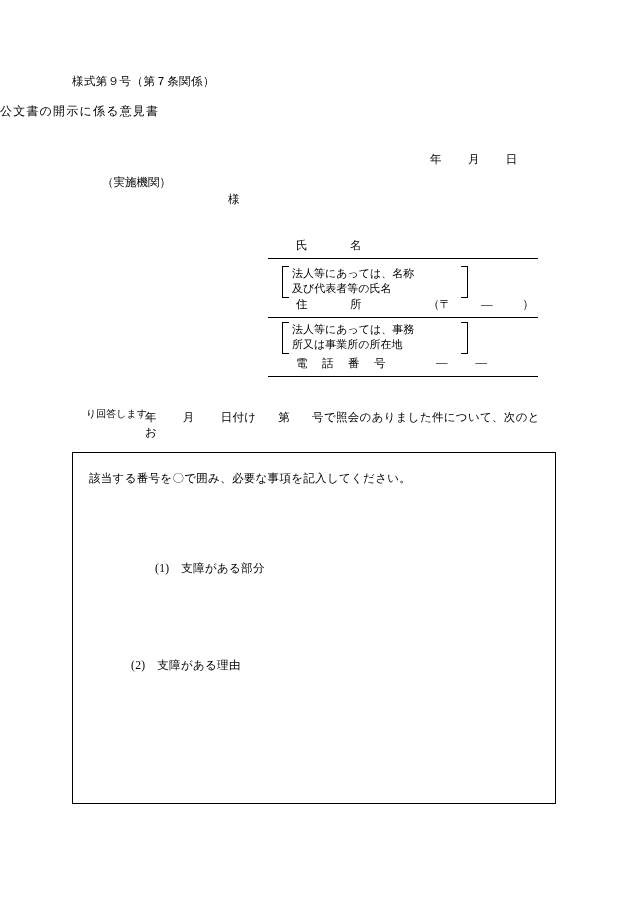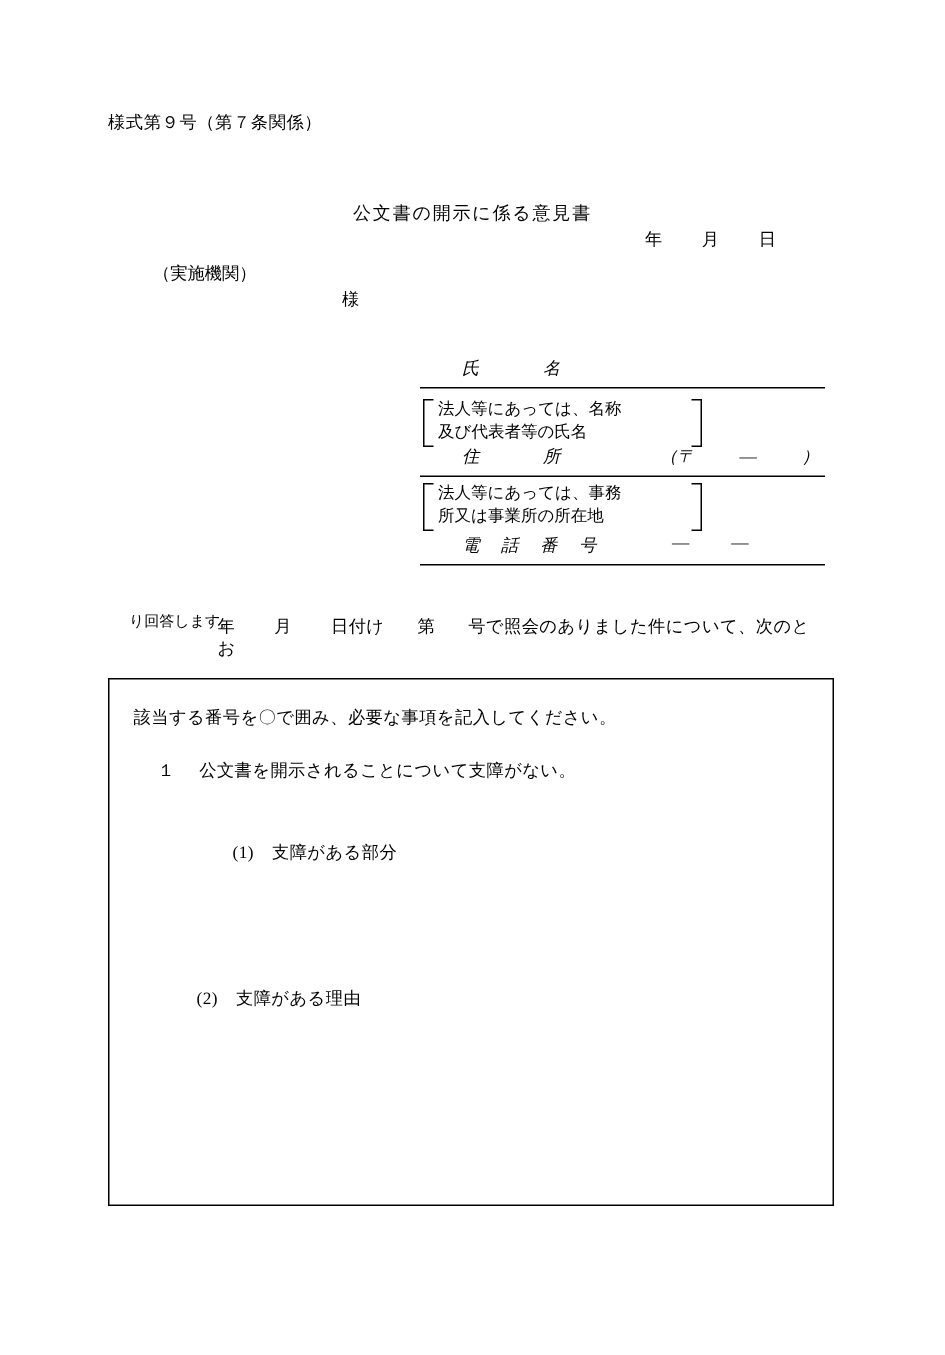--- a/index.html
+++ b/index.html
@@ -29,23 +29,23 @@
   .form-no {
     position: absolute;
     left: 72px;
     top: 74px;
     font-size: 11.5px;
     letter-spacing: 0.4px;
   }
   .doc-title {
     position: absolute;
     left: 0;
-    top: 134px;
+    top: 103px;
     width: 630px;
-    text-align: center;
+    text-align: left;
     font-size: 12px;
     letter-spacing: 1.2px;
   }
   .date-line {
     position: absolute;
     left: 430px;
     top: 152px;
     font-size: 11.5px;
     letter-spacing: 0.4px;
   }
@@ -62,24 +62,23 @@
   .sama-line {
     position: absolute;
     left: 228px;
     top: 192px;
     font-size: 11.5px;
   }
 
   
   .field-block {
     position: absolute;
-    left: 280px;
+    left: 268px;
     top: 236px;
     width: 270px;
-    font-style: italic;
   }
   .field-row {
     position: relative;
     height: 22px;
     border-bottom: 1px solid #000;
     font-size: 11.5px;
   }
   .field-row .lbl {
     position: absolute;
     left: 28px;
@@ -289,23 +288,20 @@
     </div>
 
     <div class="reply-line1">
       <span>年</span><span class="g"></span><span>月</span><span class="g"></span><span>日付け</span><span class="g2"></span><span>第</span><span class="g2"></span><span>号で照会のありました件について、次のとお</span>
     </div>
     <div class="reply-line2">り回答します。</div>
 
     <div class="box">
       <div class="instr">該当する番号を〇で囲み、必要な事項を記入してください。</div>
 
-      <div class="item1">
-        <span>１</span><span class="num-gap"></span><span>公文書を開示されることについて支障がない。</span>
-      </div>
 
 
       <div class="sub1">
         <span>(1)</span><span class="sub-gap"></span><span>支障がある部分</span>
       </div>
 
       <div class="sub2">
         <span>(2)</span><span class="sub-gap"></span><span>支障がある理由</span>
       </div>
     </div>

